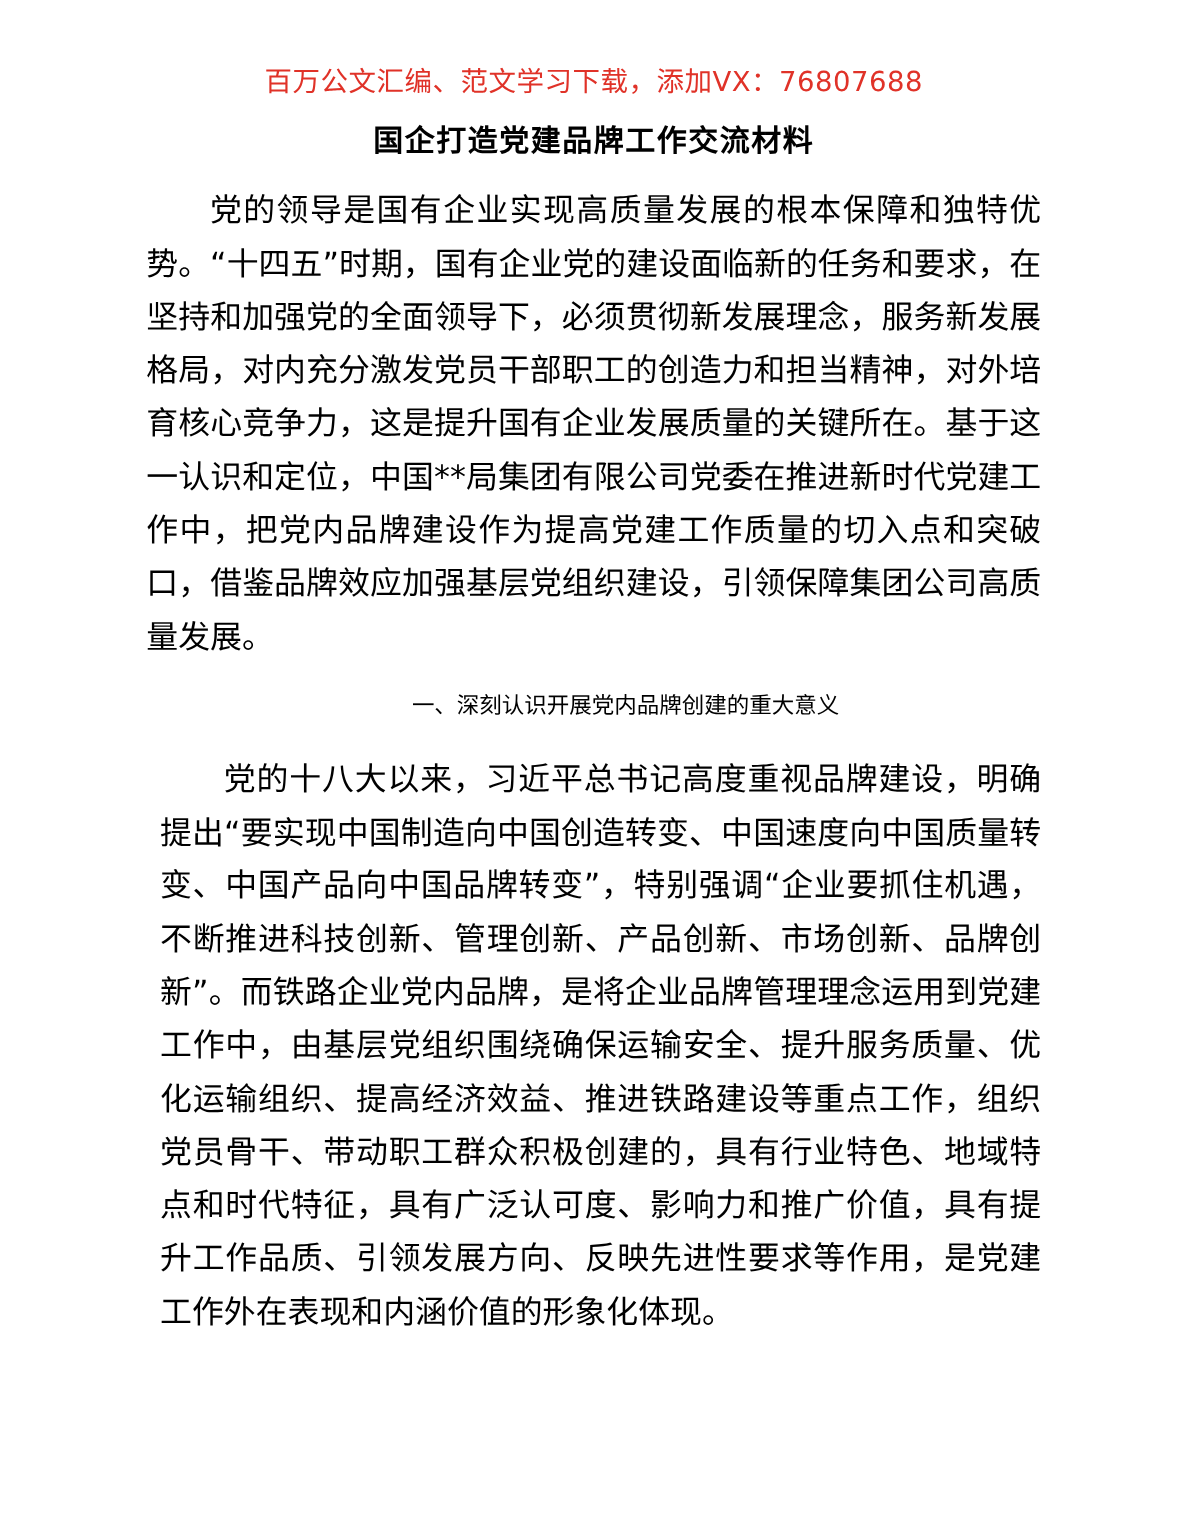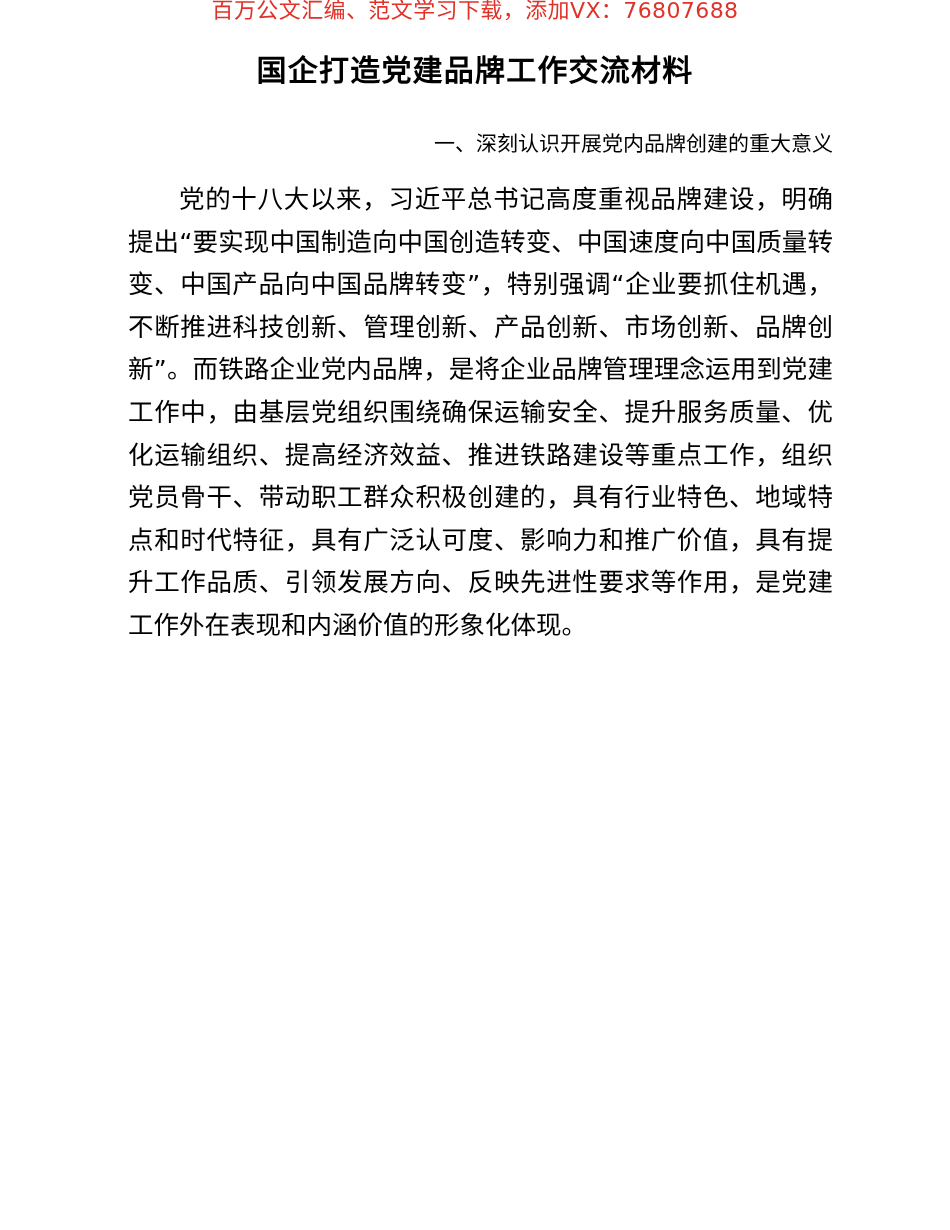--- a/index.html
+++ b/index.html
@@ -23,39 +23,40 @@
     width: 950px;
     height: 1230px;
     background: #ffffff;
     box-sizing: border-box;
   }
 
   
   .promo-banner {
     width: 100%;
     text-align: center;
+    padding-top: 56px;
     line-height: 1.0;
   }
 
   .promo-text {
     display: inline-block;
     font-family: "DejaVu Sans", "Liberation Sans", sans-serif;
     font-size: 22px;
     font-weight: 400;
     color: #E03228;
     letter-spacing: 0.4px;
     white-space: nowrap;
   }
 
   
   .doc-title {
     width: 100%;
     text-align: center;
-    margin-top: 30px;
-    font-size: 30px;
+    margin-top: 20px;
+    font-size: 24px;
     font-weight: 700;
     letter-spacing: 1.2px;
     line-height: 1.25;
     color: #000000;
     white-space: nowrap;
   }
 
   
   .body-region {
     margin: 0 auto;
@@ -70,45 +71,46 @@
     text-align: justify;
     text-justify: inter-ideograph;
     text-indent: 51px;
     margin: 0;
     letter-spacing: 0px;
     word-break: break-all;
     color: #000000;
   }
 
   .heading-para {
-    font-size: 21px;
+    font-size: 18px;
     line-height: 42.6px;
     text-indent: 51px;
-    margin: 0;
-    text-align: right;
+    margin: 16px;
+    text-align: center;
     color: #000000;
     white-space: nowrap;
   }
 
   .gap-before-heading { margin-top: 13px; }
   .gap-after-heading  { margin-top: 13px; margin-left: 11px; }
 </style>
 </head>
 <body>
 
 <div class="page">
 
   <div class="promo-banner">
     <span class="promo-text">百万公文汇编、范文学习下载，添加VX：76807688</span>
   </div>
 
   <div class="doc-title">国企打造党建品牌工作交流材料</div>
 
   <div class="body-region">
 
+    <p class="para">党的领导是国有企业实现高质量发展的根本保障和独特优势。“十四五”时期，国有企业党的建设面临新的任务和要求，在坚持和加强党的全面领导下，必须贯彻新发展理念，服务新发展格局，对内充分激发党员干部职工的创造力和担当精神，对外培育核心竞争力，这是提升国有企业发展质量的关键所在。基于这一认识和定位，中国**局集团有限公司党委在推进新时代党建工作中，把党内品牌建设作为提高党建工作质量的切入点和突破口，借鉴品牌效应加强基层党组织建设，引领保障集团公司高质量发展。</p>
 
     <p class="heading-para gap-before-heading">一、深刻认识开展党内品牌创建的重大意义</p>
 
     <p class="para gap-after-heading">党的十八大以来，习近平总书记高度重视品牌建设，明确提出“要实现中国制造向中国创造转变、中国速度向中国质量转变、中国产品向中国品牌转变”，特别强调“企业要抓住机遇，不断推进科技创新、管理创新、产品创新、市场创新、品牌创新”。而铁路企业党内品牌，是将企业品牌管理理念运用到党建工作中，由基层党组织围绕确保运输安全、提升服务质量、优化运输组织、提高经济效益、推进铁路建设等重点工作，组织党员骨干、带动职工群众积极创建的，具有行业特色、地域特点和时代特征，具有广泛认可度、影响力和推广价值，具有提升工作品质、引领发展方向、反映先进性要求等作用，是党建工作外在表现和内涵价值的形象化体现。</p>
 
   </div>
 
 </div>
 
 </body></html>

